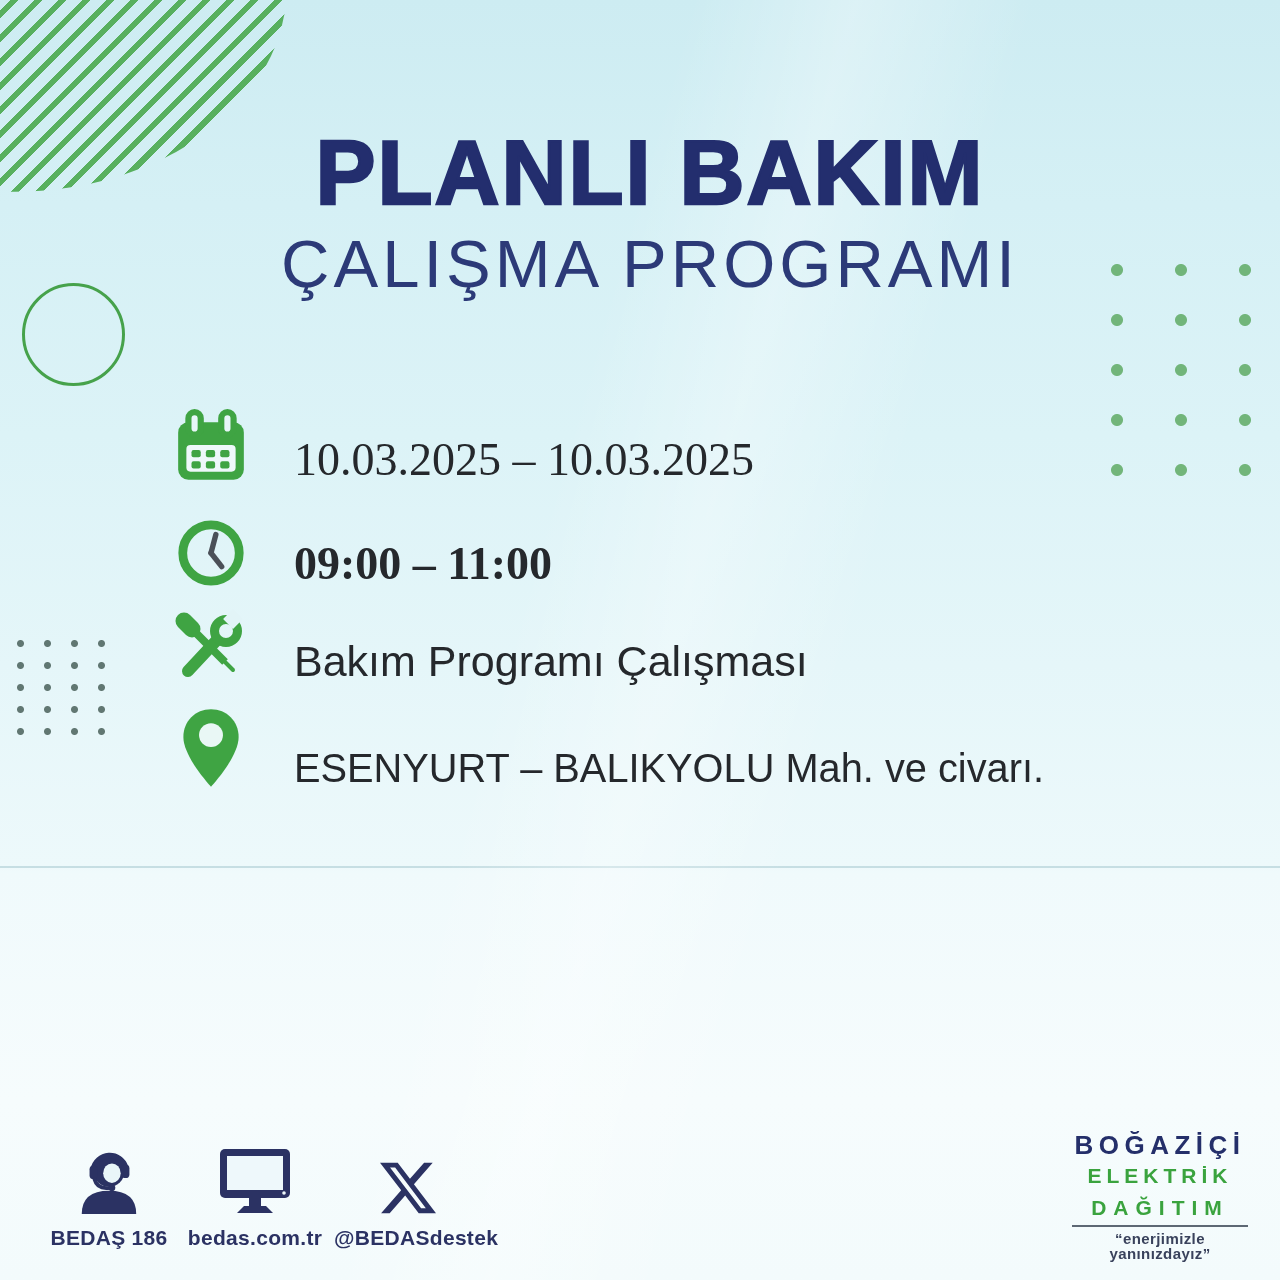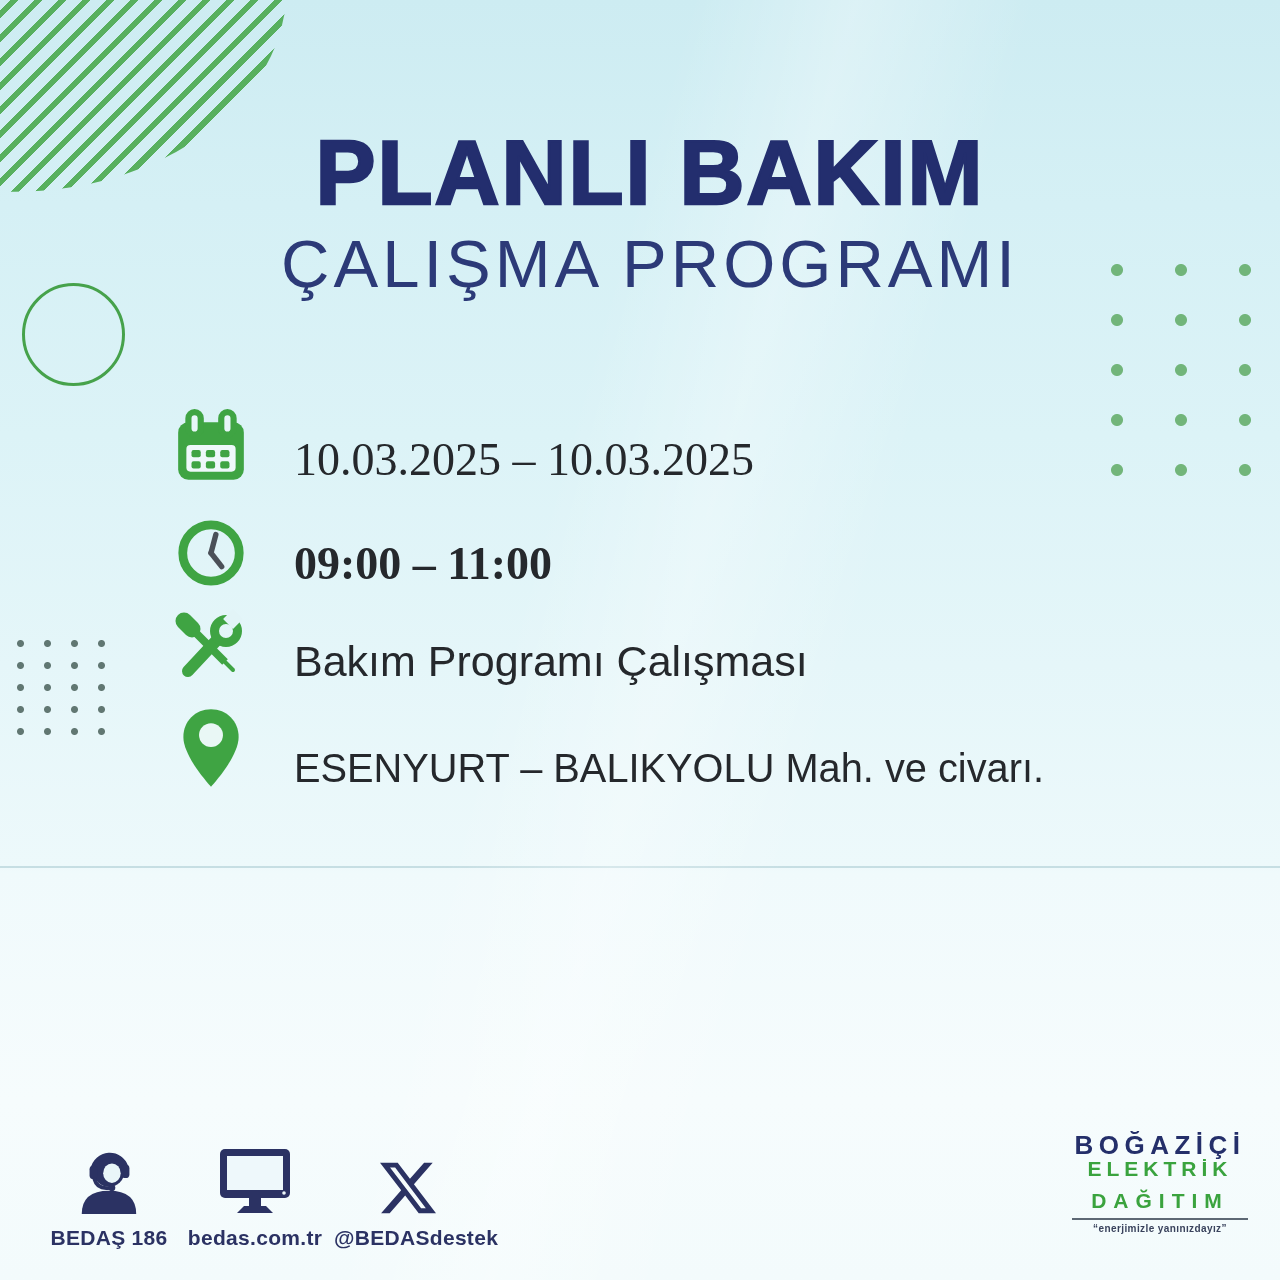--- a/index.html
+++ b/index.html
@@ -66,24 +66,24 @@
   
   .contact{position:absolute;top:1144px;text-align:center;}
   .contact .cicon{height:72px;display:flex;align-items:flex-end;justify-content:center;}
   .contact .clabel{margin-top:10px;font-size:21px;font-weight:700;color:#2b3263;letter-spacing:.3px;}
   .contact-1{left:38px;width:142px;}
   .contact-2{left:184px;width:142px;}
   .contact-3{left:334px;width:148px;}
   
   .brand{position:absolute;left:1070px;top:1132px;width:180px;text-align:center;line-height:1;}
   .brand .b1{font-size:26px;font-weight:800;letter-spacing:5.5px;color:#242f6a;}
-  .brand .b2{font-size:21px;font-weight:800;letter-spacing:5px;color:#3aa33e;}
+  .brand .b2{margin-top:7px;font-size:21px;font-weight:800;letter-spacing:5px;color:#3aa33e;}
   .brand .b3{margin-top:11px;font-size:21px;font-weight:800;letter-spacing:7px;color:#3aa33e;}
   .brand .sep{margin:7px 2px 4px 2px;border-top:2px solid #5d6874;}
-  .brand .tagline{font-size:10px;font-weight:600;color:#39425c;letter-spacing:.4px;}
+  .brand .tagline{font-size:15px;font-weight:600;color:#39425c;letter-spacing:.4px;}
 </style>
 </head>
 <body>
 
 <div class="canvas">
 
   <div class="hatch"></div>
   <div class="circle-outline"></div>
   <div class="dots-right"></div>
   <div class="dots-left"></div>

